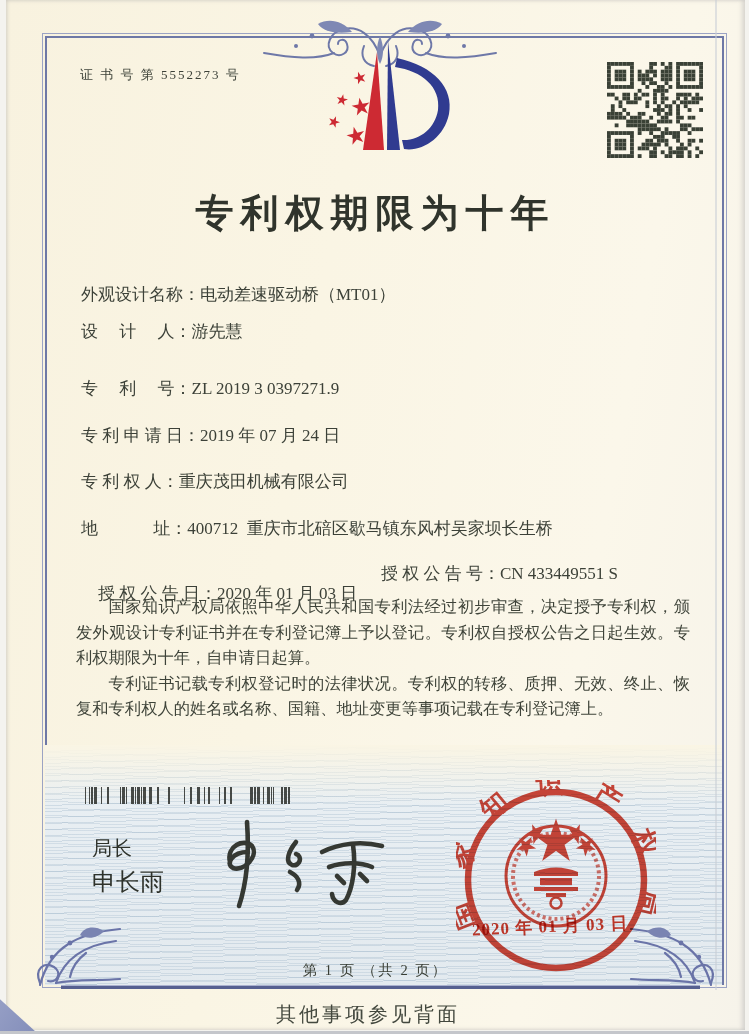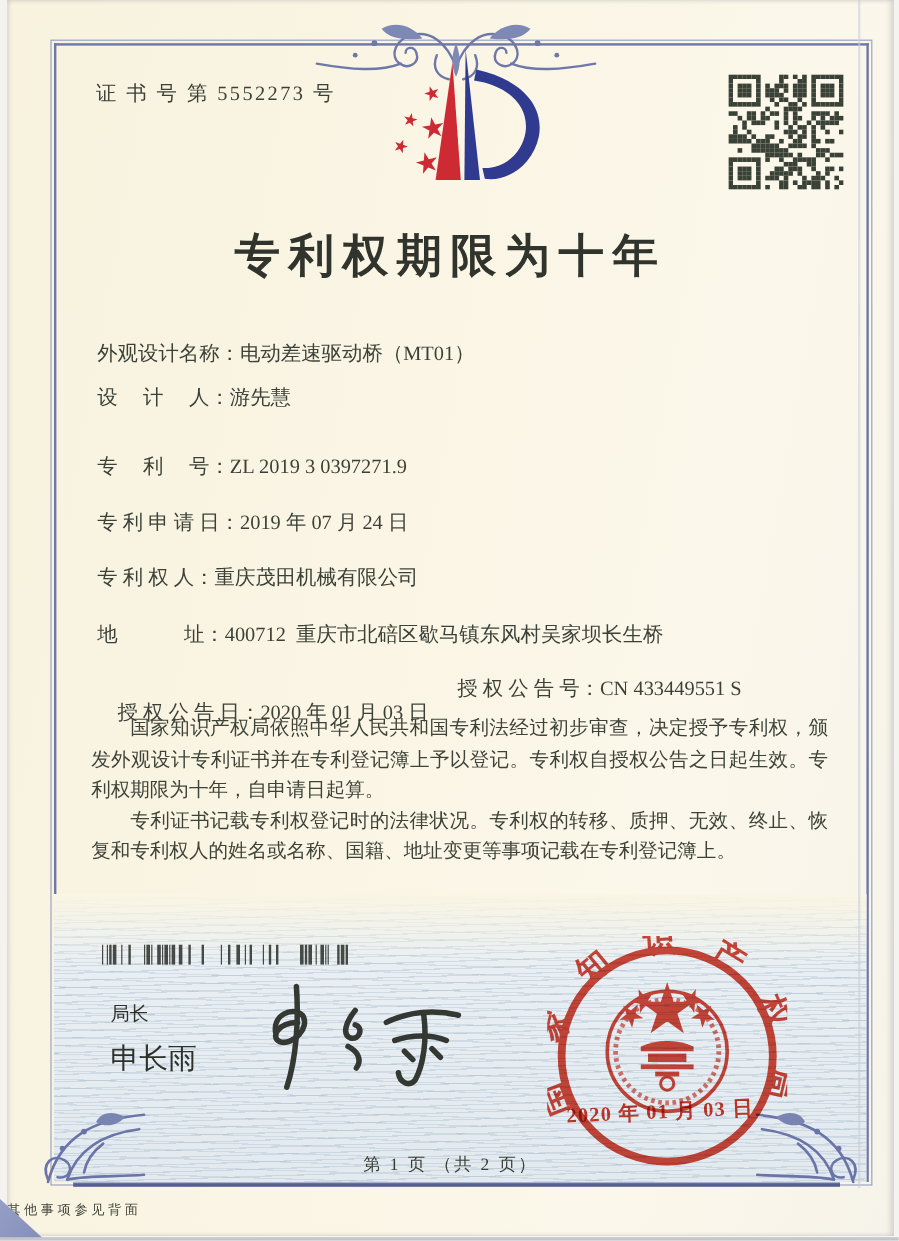--- a/index.html
+++ b/index.html
@@ -37,50 +37,50 @@
     background:
       repeating-linear-gradient(178.2deg, rgba(146,172,194,.30) 0 1px, rgba(0,0,0,0) 1px 6px),
       repeating-linear-gradient(181.8deg, rgba(146,172,194,.26) 0 1px, rgba(0,0,0,0) 1px 7px),
       linear-gradient(#eaf0f4,#e3eaef);
   }
   .band::before{
     content:"";position:absolute;left:0;right:0;top:0;height:60px;
     background:linear-gradient(#faf5e4,rgba(250,245,228,0));
   }
   
-  .cert-no{position:absolute;left:74px;top:66px;font-size:17px;color:#3c4138;letter-spacing:2px;}
+  .cert-no{position:absolute;left:74px;top:66px;font-size:13px;color:#3c4138;letter-spacing:2px;}
   .logo{position:absolute;left:292px;top:28px;width:168px;height:142px;}
   .qr{position:absolute;left:601px;top:62px;width:96px;height:96px;}
   .title{
     position:absolute;left:0;right:0;top:188px;text-align:center;
     font-size:38px;font-weight:bold;color:#30342c;letter-spacing:7px;
   }
   
   .frow{position:absolute;left:75px;width:600px;height:24px;font-size:17px;color:#3c4138;white-space:pre;}
   .flabel{color:#3c4138;margin-top:28px;}
   .fvalue{color:#3c4138;}
   .pair2{position:absolute;left:300px;top:0;white-space:pre;}
   
   .paras{
     position:absolute;left:70px;top:594px;width:614px;
     font-size:16.3px;line-height:25.6px;color:#3e4339;text-align:justify;
   }
   .paras p{margin:0;text-indent:2em;}
   
   .barcode{position:absolute;left:76px;top:787px;width:215px;height:17px;opacity:.85;}
-  .signer-title{position:absolute;left:86px;top:835px;font-size:16px;color:#2e322b;font-family:Liberation Sans, sans-serif;}
+  .signer-title{position:absolute;left:86px;top:835px;font-size:20px;color:#2e322b;font-family:Liberation Sans, sans-serif;}
   .signer-name{position:absolute;left:86px;top:866px;font-size:24px;color:#2e322b;font-family:"Liberation Sans","DejaVu Sans",sans-serif;}
   .signature{position:absolute;left:196px;top:810px;width:200px;height:102px;opacity:.9;}
   .seal{position:absolute;left:450px;top:780px;width:200px;height:200px;mix-blend-mode:multiply;opacity:.93;}
   .seal-date{
     position:absolute;left:466px;top:915px;font-size:17px;color:#d23a2b;
     letter-spacing:1px;transform:rotate(-2.5deg);mix-blend-mode:multiply;font-weight:bold;white-space:pre;
   }
   .page-ind{position:absolute;left:0;right:0;top:961px;text-align:center;font-size:14.5px;color:#393e35;letter-spacing:2px;}
-  .back-note{position:absolute;left:0;right:15px;top:1001px;font-size:11px;color:#43483e;letter-spacing:3px;}
+  .back-note{position:absolute;left:0;right:15px;top:1001px;text-align:center;font-size:20px;color:#43483e;letter-spacing:3px;}
   
   .orn-top{position:absolute;left:254px;top:12px;width:240px;height:58px;}
   .orn-bl{position:absolute;left:20px;top:923px;width:96px;height:68px;}
   .orn-br{position:absolute;right:20px;top:923px;width:96px;height:68px;transform:scaleX(-1);}
 </style>
 </head>
 <body>
 
 <div class="paper">
 

